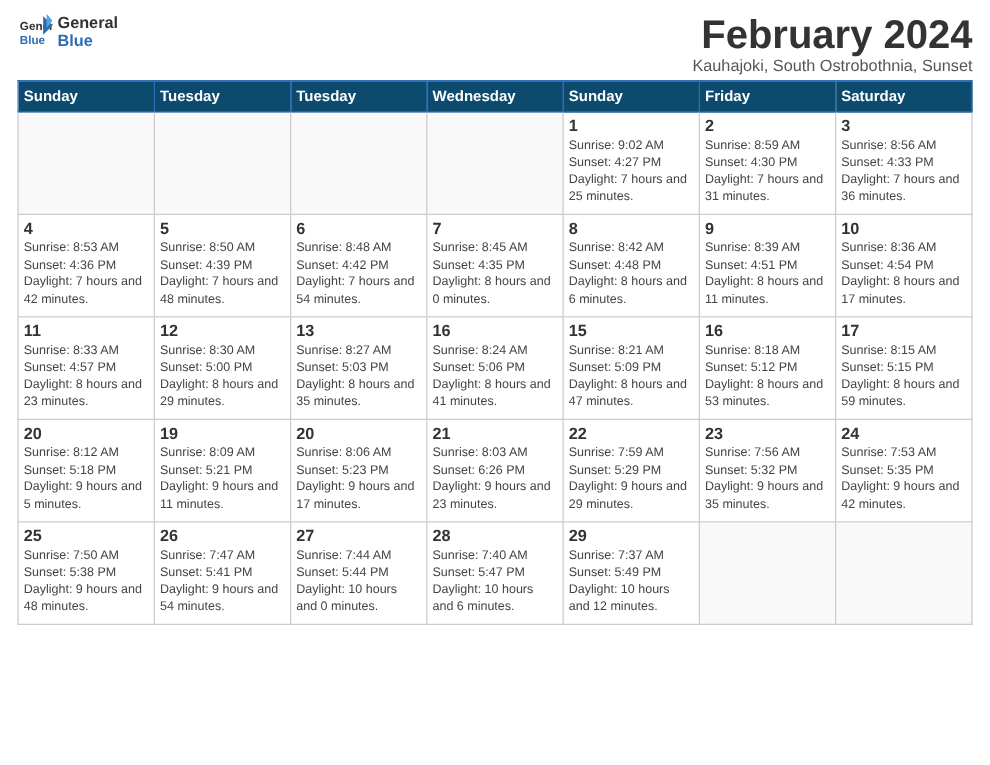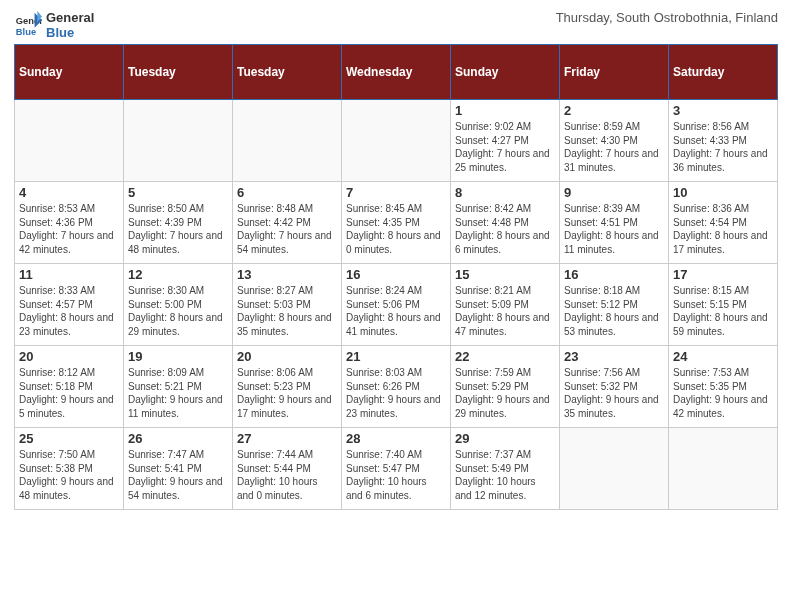--- a/index.html
+++ b/index.html
@@ -41,24 +41,24 @@
     .location {
       font-size: 13px;
       color: #555;
     }
     .calendar {
       width: 100%;
       border-collapse: collapse;
       table-layout: fixed;
     }
     .calendar th {
-      background: #7f1d1d;
+      background: #0c4a6e;
       color: #fff;
       font-size: 12px;
-      padding: 20px 4px;
+      padding: 5px 4px;
       text-align: left;
       border: 1px solid #2e6db4;
     }
     .calendar td {
       border: 1px solid #ccc;
       vertical-align: top;
       padding: 3px 4px;
       font-size: 10px;
       color: #333;
       height: 82px;
@@ -89,21 +89,22 @@
         <text x="2" y="26" font-size="10" fill="#2e6db4" font-weight="bold">Blue</text>
         <polygon points="22,2 30,10 22,18" fill="#2e6db4"></polygon>
         <polygon points="25,0 30,6 25,12" fill="#5ba3e0"></polygon>
       </svg>
       <div>
         <div style="font-size:13px;font-weight:bold;color:#333;">General</div>
         <div style="font-size:13px;font-weight:bold;color:#2e6db4;">Blue</div>
       </div>
     </div>
     <div class="title-block">
-      <div class="location">Thursday, South Ostrobothnia, Finland</div>
+      <div class="month-title">February 2024</div>
+      <div class="location">Kauhajoki, South Ostrobothnia, Sunset</div>
     </div>
   </div>
 
   <table class="calendar">
     <thead>
       <tr>
       <th>Sunday</th>
           <th>Tuesday</th>
           <th>Tuesday</th>
           <th>Wednesday</th>

